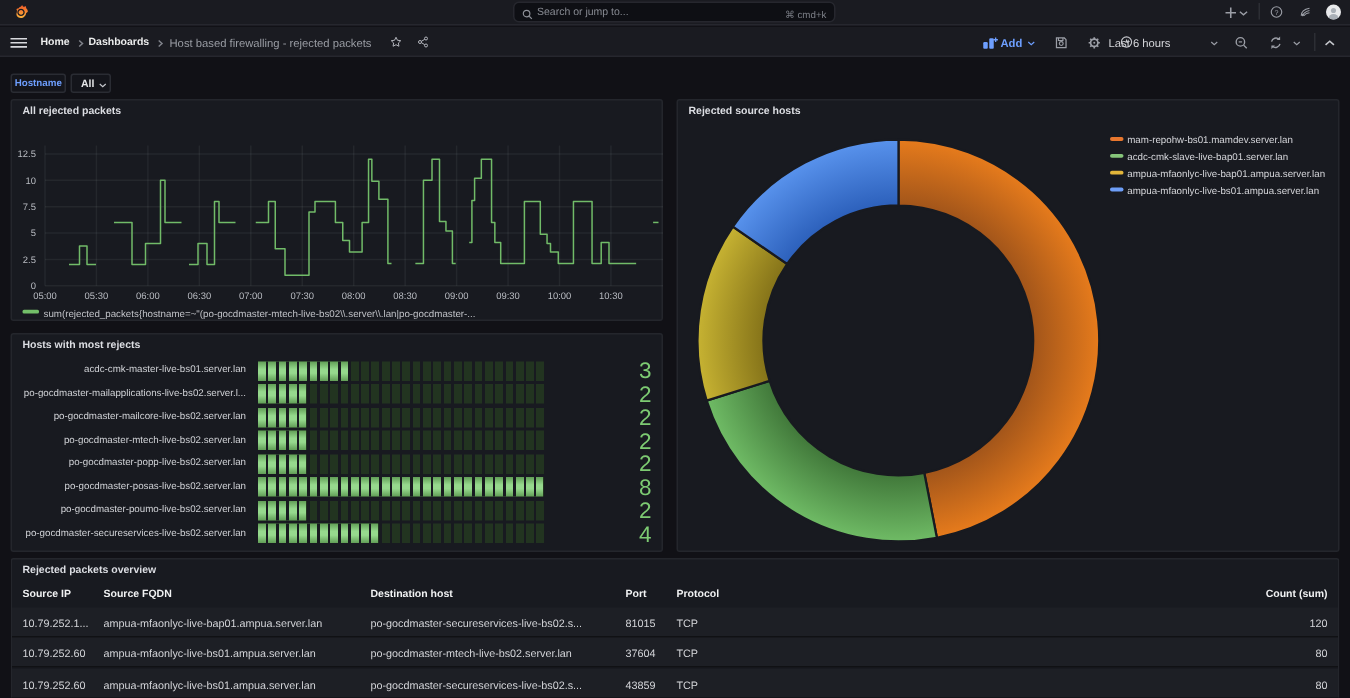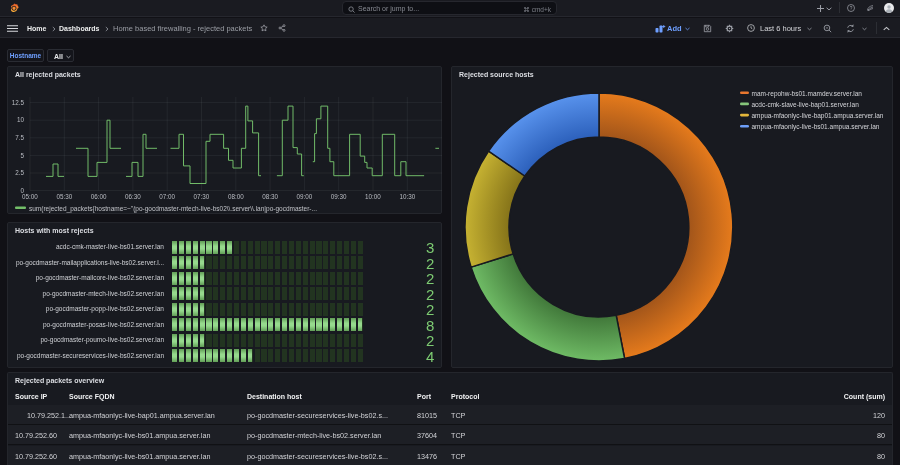--- a/index.html
+++ b/index.html
@@ -71,21 +71,21 @@
     <path d="M0 .8h11M0 3.5h11M0 6.2h11" stroke="#d8d9dd" stroke-width="1.1"></path>
   </svg>
 <span class="abs" style="left:27px;top:24.5px;font-size:7px;font-weight:bold;color:#eceded">Home</span>
 <svg class="abs" style="left:52px;top:25.5px" width="4" height="6" viewBox="0 0 4 6">
     <path d="M.8 1l2.2 2L.8 5" fill="none" stroke="#80838b" stroke-width="1"></path>
   </svg>
 <span class="abs" style="left:59px;top:24.5px;font-size:7px;font-weight:bold;color:#eceded">Dashboards</span>
 <svg class="abs" style="left:105px;top:25.5px" width="4" height="6" viewBox="0 0 4 6">
     <path d="M.8 1l2.2 2L.8 5" fill="none" stroke="#80838b" stroke-width="1"></path>
   </svg>
-<span class="abs" style="left:113px;top:24px;font-size:7.5px;color:#9a9da4">Home based firewalling - rejected packets</span>
+<span class="abs" style="left:113px;top:24px;font-size:7.5px;color:#9a9da4">Host based firewalling - rejected packets</span>
 <svg class="abs" style="left:260px;top:24px" width="8" height="8" viewBox="0 0 24 24">
     <path d="M12 2.5l2.9 6 6.6.9-4.8 4.6 1.2 6.5L12 17.4 6.1 20.5l1.2-6.5L2.5 9.4l6.6-.9z" fill="none" stroke="#b3b5bc" stroke-width="2"></path>
   </svg>
 <svg class="abs" style="left:277.5px;top:24px" width="8" height="8" viewBox="0 0 24 24">
     <circle cx="18" cy="5" r="3" fill="none" stroke="#b3b5bc" stroke-width="2"></circle>
     <circle cx="6" cy="12" r="3" fill="none" stroke="#b3b5bc" stroke-width="2"></circle>
     <circle cx="18" cy="19" r="3" fill="none" stroke="#b3b5bc" stroke-width="2"></circle>
     <path d="M8.6 10.7l6.8-4M8.6 13.3l6.8 4" stroke="#b3b5bc" stroke-width="2"></path>
   </svg>
 
@@ -107,21 +107,21 @@
     <circle cx="12" cy="12" r="6.5" fill="none" stroke="#9b9ea6" stroke-width="3"></circle>
     <circle cx="12" cy="12" r="1.8" fill="#9b9ea6"></circle>
     <g stroke="#9b9ea6" stroke-width="3">
       <path d="M12 2v4M12 18v4M22 12h-4M6 12H2M19.1 4.9l-2.9 2.9M7.8 16.2l-2.9 2.9M19.1 19.1l-2.9-2.9M7.8 7.8L4.9 4.9"></path>
     </g>
   </svg>
 <svg class="abs" style="left:747px;top:24px" width="8" height="8" viewBox="0 0 16 16">
     <circle cx="8" cy="8" r="6.8" fill="none" stroke="#c7c9ce" stroke-width="1.5"></circle>
     <path d="M8 4.5V8l2.5 1.5" fill="none" stroke="#c7c9ce" stroke-width="1.5"></path>
   </svg>
-<span class="abs" style="left:760px;top:24px;font-size:7.5px;color:#d5d6da">Last 6 hours</span>
+<span class="abs" style="left:739px;top:24px;font-size:7.5px;color:#d5d6da">Last 6 hours</span>
 <svg class="abs" style="left:807px;top:26.5px" width="5" height="4" viewBox="0 0 10 6">
     <path d="M1 1l4 3.5L9 1" fill="none" stroke="#9b9ea6" stroke-width="1.6"></path>
   </svg>
 <svg class="abs" style="left:823px;top:23.5px" width="9" height="9" viewBox="0 0 16 16">
     <circle cx="7" cy="7" r="5" fill="none" stroke="#9b9ea6" stroke-width="1.6"></circle>
     <line x1="5" y1="7" x2="9" y2="7" stroke="#9b9ea6" stroke-width="1.4"></line>
     <line x1="10.8" y1="10.8" x2="14.5" y2="14.5" stroke="#9b9ea6" stroke-width="1.6"></line>
   </svg>
 <svg class="abs" style="left:846px;top:23.5px" width="9" height="9" viewBox="0 0 24 24">
     <path d="M4.5 10a8 8 0 0 1 13.5-4" fill="none" stroke="#9b9ea6" stroke-width="2.4"></path>
@@ -310,36 +310,36 @@
   <div class="ptitle">Rejected packets overview</div>
   <div class="abs" style="left:0;top:16px;width:884px;height:16px;font-size:7px;font-weight:bold;color:#f1f2f3">
     <span class="abs" style="left:7px;top:4px">Source IP</span>
     <span class="abs" style="left:61px;top:4px">Source FQDN</span>
     <span class="abs" style="left:239px;top:4px">Destination host</span>
     <span class="abs" style="left:409px;top:4px">Port</span>
     <span class="abs" style="left:443px;top:4px">Protocol</span>
     <span class="abs" style="right:7px;top:4px">Count (sum)</span>
   </div>
   <div class="trow" style="top:32px">
-      <span class="abs" style="left:19px">10.79.252.1...</span>
+      <span class="abs" style="left:7px">10.79.252.1...</span>
       <span class="abs" style="left:61px">ampua-mfaonlyc-live-bap01.ampua.server.lan</span>
       <span class="abs" style="left:239px">po-gocdmaster-secureservices-live-bs02.s...</span>
       <span class="abs" style="left:409px">81015</span>
       <span class="abs" style="left:443px">TCP</span>
       <span class="abs" style="right:7px">120</span>
     </div>
   <div class="trow" style="top:52.3px">
       <span class="abs" style="left:7px">10.79.252.60</span>
       <span class="abs" style="left:61px">ampua-mfaonlyc-live-bs01.ampua.server.lan</span>
       <span class="abs" style="left:239px">po-gocdmaster-mtech-live-bs02.server.lan</span>
       <span class="abs" style="left:409px">37604</span>
       <span class="abs" style="left:443px">TCP</span>
       <span class="abs" style="right:7px">80</span>
     </div>
   <div class="trow" style="top:72.5px">
       <span class="abs" style="left:7px">10.79.252.60</span>
       <span class="abs" style="left:61px">ampua-mfaonlyc-live-bs01.ampua.server.lan</span>
       <span class="abs" style="left:239px">po-gocdmaster-secureservices-live-bs02.s...</span>
-      <span class="abs" style="left:409px">13476</span>
+      <span class="abs" style="left:409px">43859</span>
       <span class="abs" style="left:443px">TCP</span>
       <span class="abs" style="right:7px">80</span>
     </div>
 </div>
 
 </body></html>

